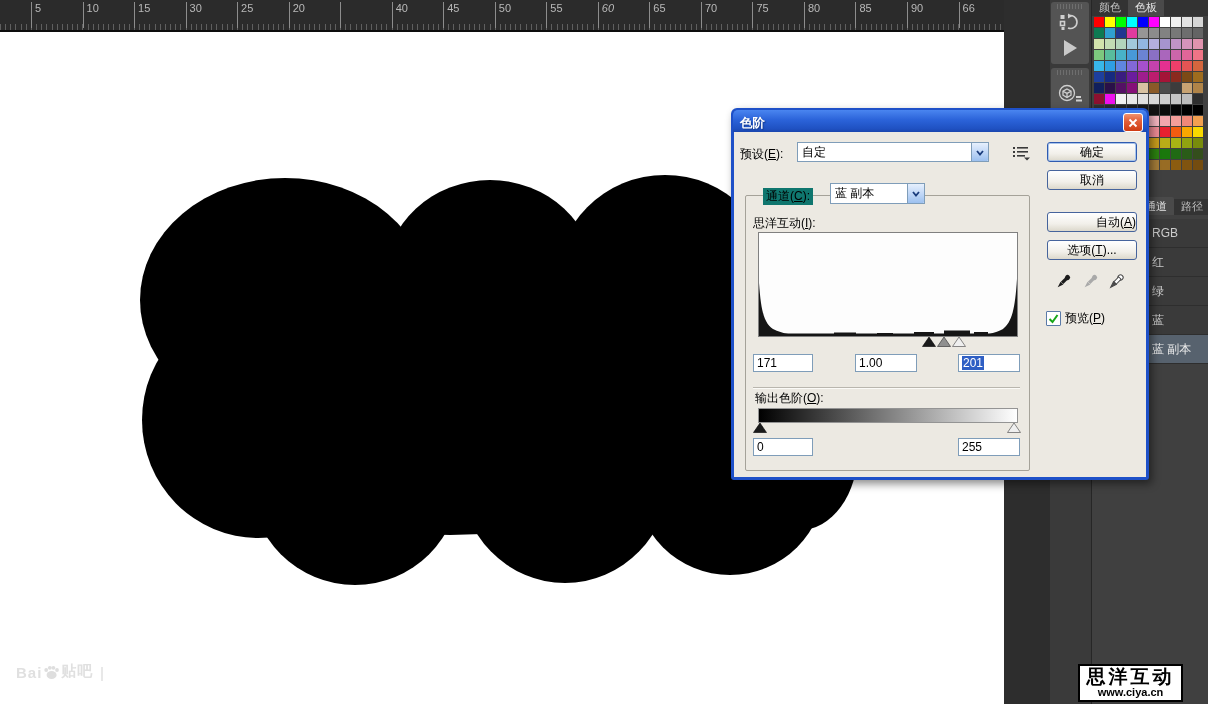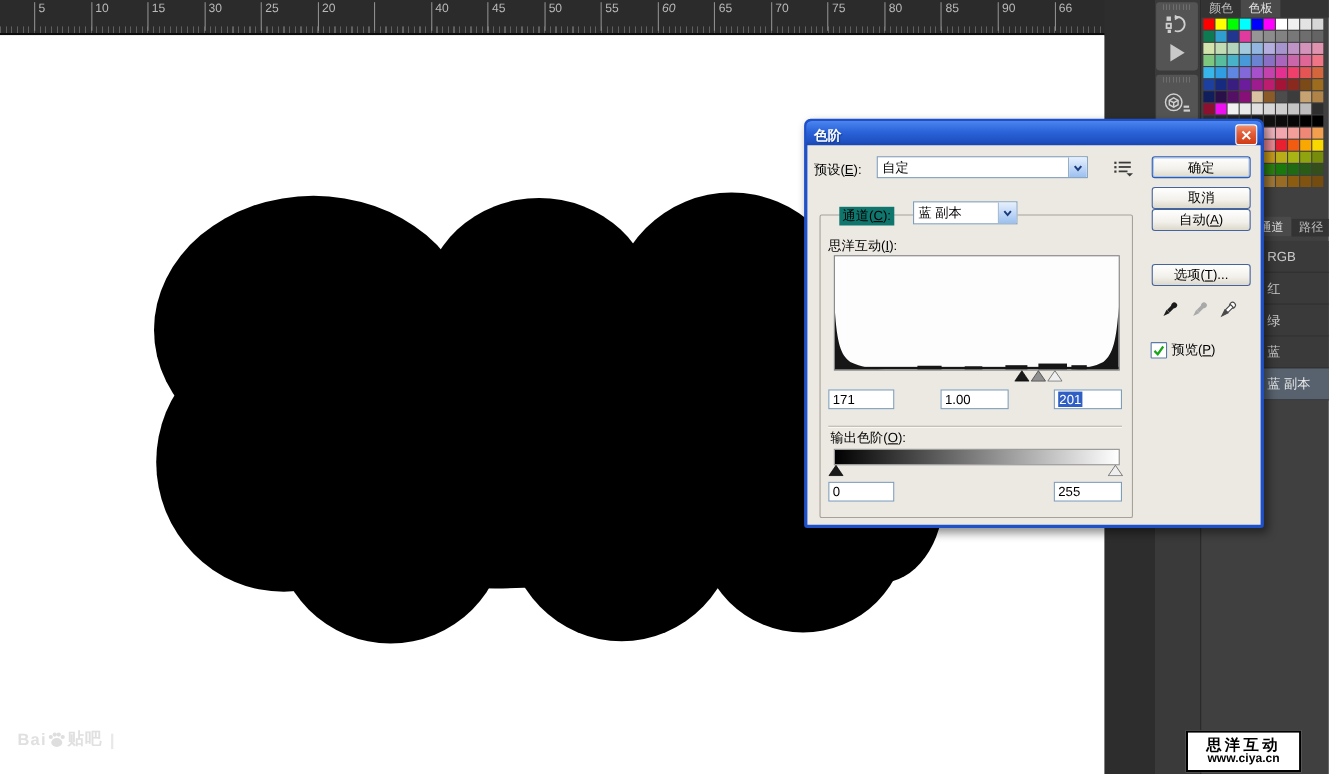--- a/index.html
+++ b/index.html
@@ -77,21 +77,21 @@
   .chkwrap{position:absolute;left:312px;top:178px;display:flex;align-items:center;cursor:pointer;}
   .chkbox{width:13px;height:13px;background:#fff;border:1px solid #5a7aa8;border-radius:1px;display:flex;align-items:center;justify-content:center;}
   .chkwrap span.lbl{margin-left:4px;}
 
   
   .baidu{position:absolute;left:16px;top:662px;display:flex;align-items:flex-end;color:#e0e0e0;
      font-weight:bold;font-size:15px;letter-spacing:1px;}
   .baidu .bar{width:2px;height:14px;background:#e8e8e8;margin-left:8px;}
   .ciya{position:absolute;left:1078px;top:664px;width:101px;height:34px;background:#fff;border:2px solid #000;
      display:flex;flex-direction:column;align-items:center;justify-content:center;line-height:1.05;}
-  .ciya .l1{font-size:14px;font-weight:bold;letter-spacing:3px;color:#000;}
+  .ciya .l1{font-size:19px;font-weight:bold;letter-spacing:3px;color:#000;}
   .ciya .l2{font-size:11px;font-weight:bold;color:#000;}
 </style>
 </head>
 <body>
 
 <div class="ruler">
   <div class="ruler-minor"></div>
 <div class="tick" style="left: 31px;"></div>
     <div class="tick-label" style="left: 35px;">5</div>
     <div class="tick" style="left: 82.53px;"></div>
@@ -381,21 +381,21 @@
         </g>
       </svg>
     </div>
 
     <div class="xpbtn default" style="left:313px;top:10px;">
         <span>确定</span>
       </div>
     <div class="xpbtn" style="left:313px;top:38px;">
         <span>取消</span>
       </div>
-    <div class="xpbtn" style="left:313px;top:58px;">
+    <div class="xpbtn" style="left:313px;top:80px;justify-content:flex-end;">
       <span><span>自动(</span><span class="mn">A</span><span>)</span></span>
     </div>
     <div class="xpbtn" style="left:313px;top:108px;">
       <span><span>选项(</span><span class="mn">T</span><span>)...</span></span>
     </div>
 
     <div class="dropper" style="left:319px;top:140px;">
       <svg width="20" height="20">
         <g transform="rotate(45 10 10)" fill="#1c1c1c">
           <circle cx="10" cy="3.6" r="2.6"></circle>

